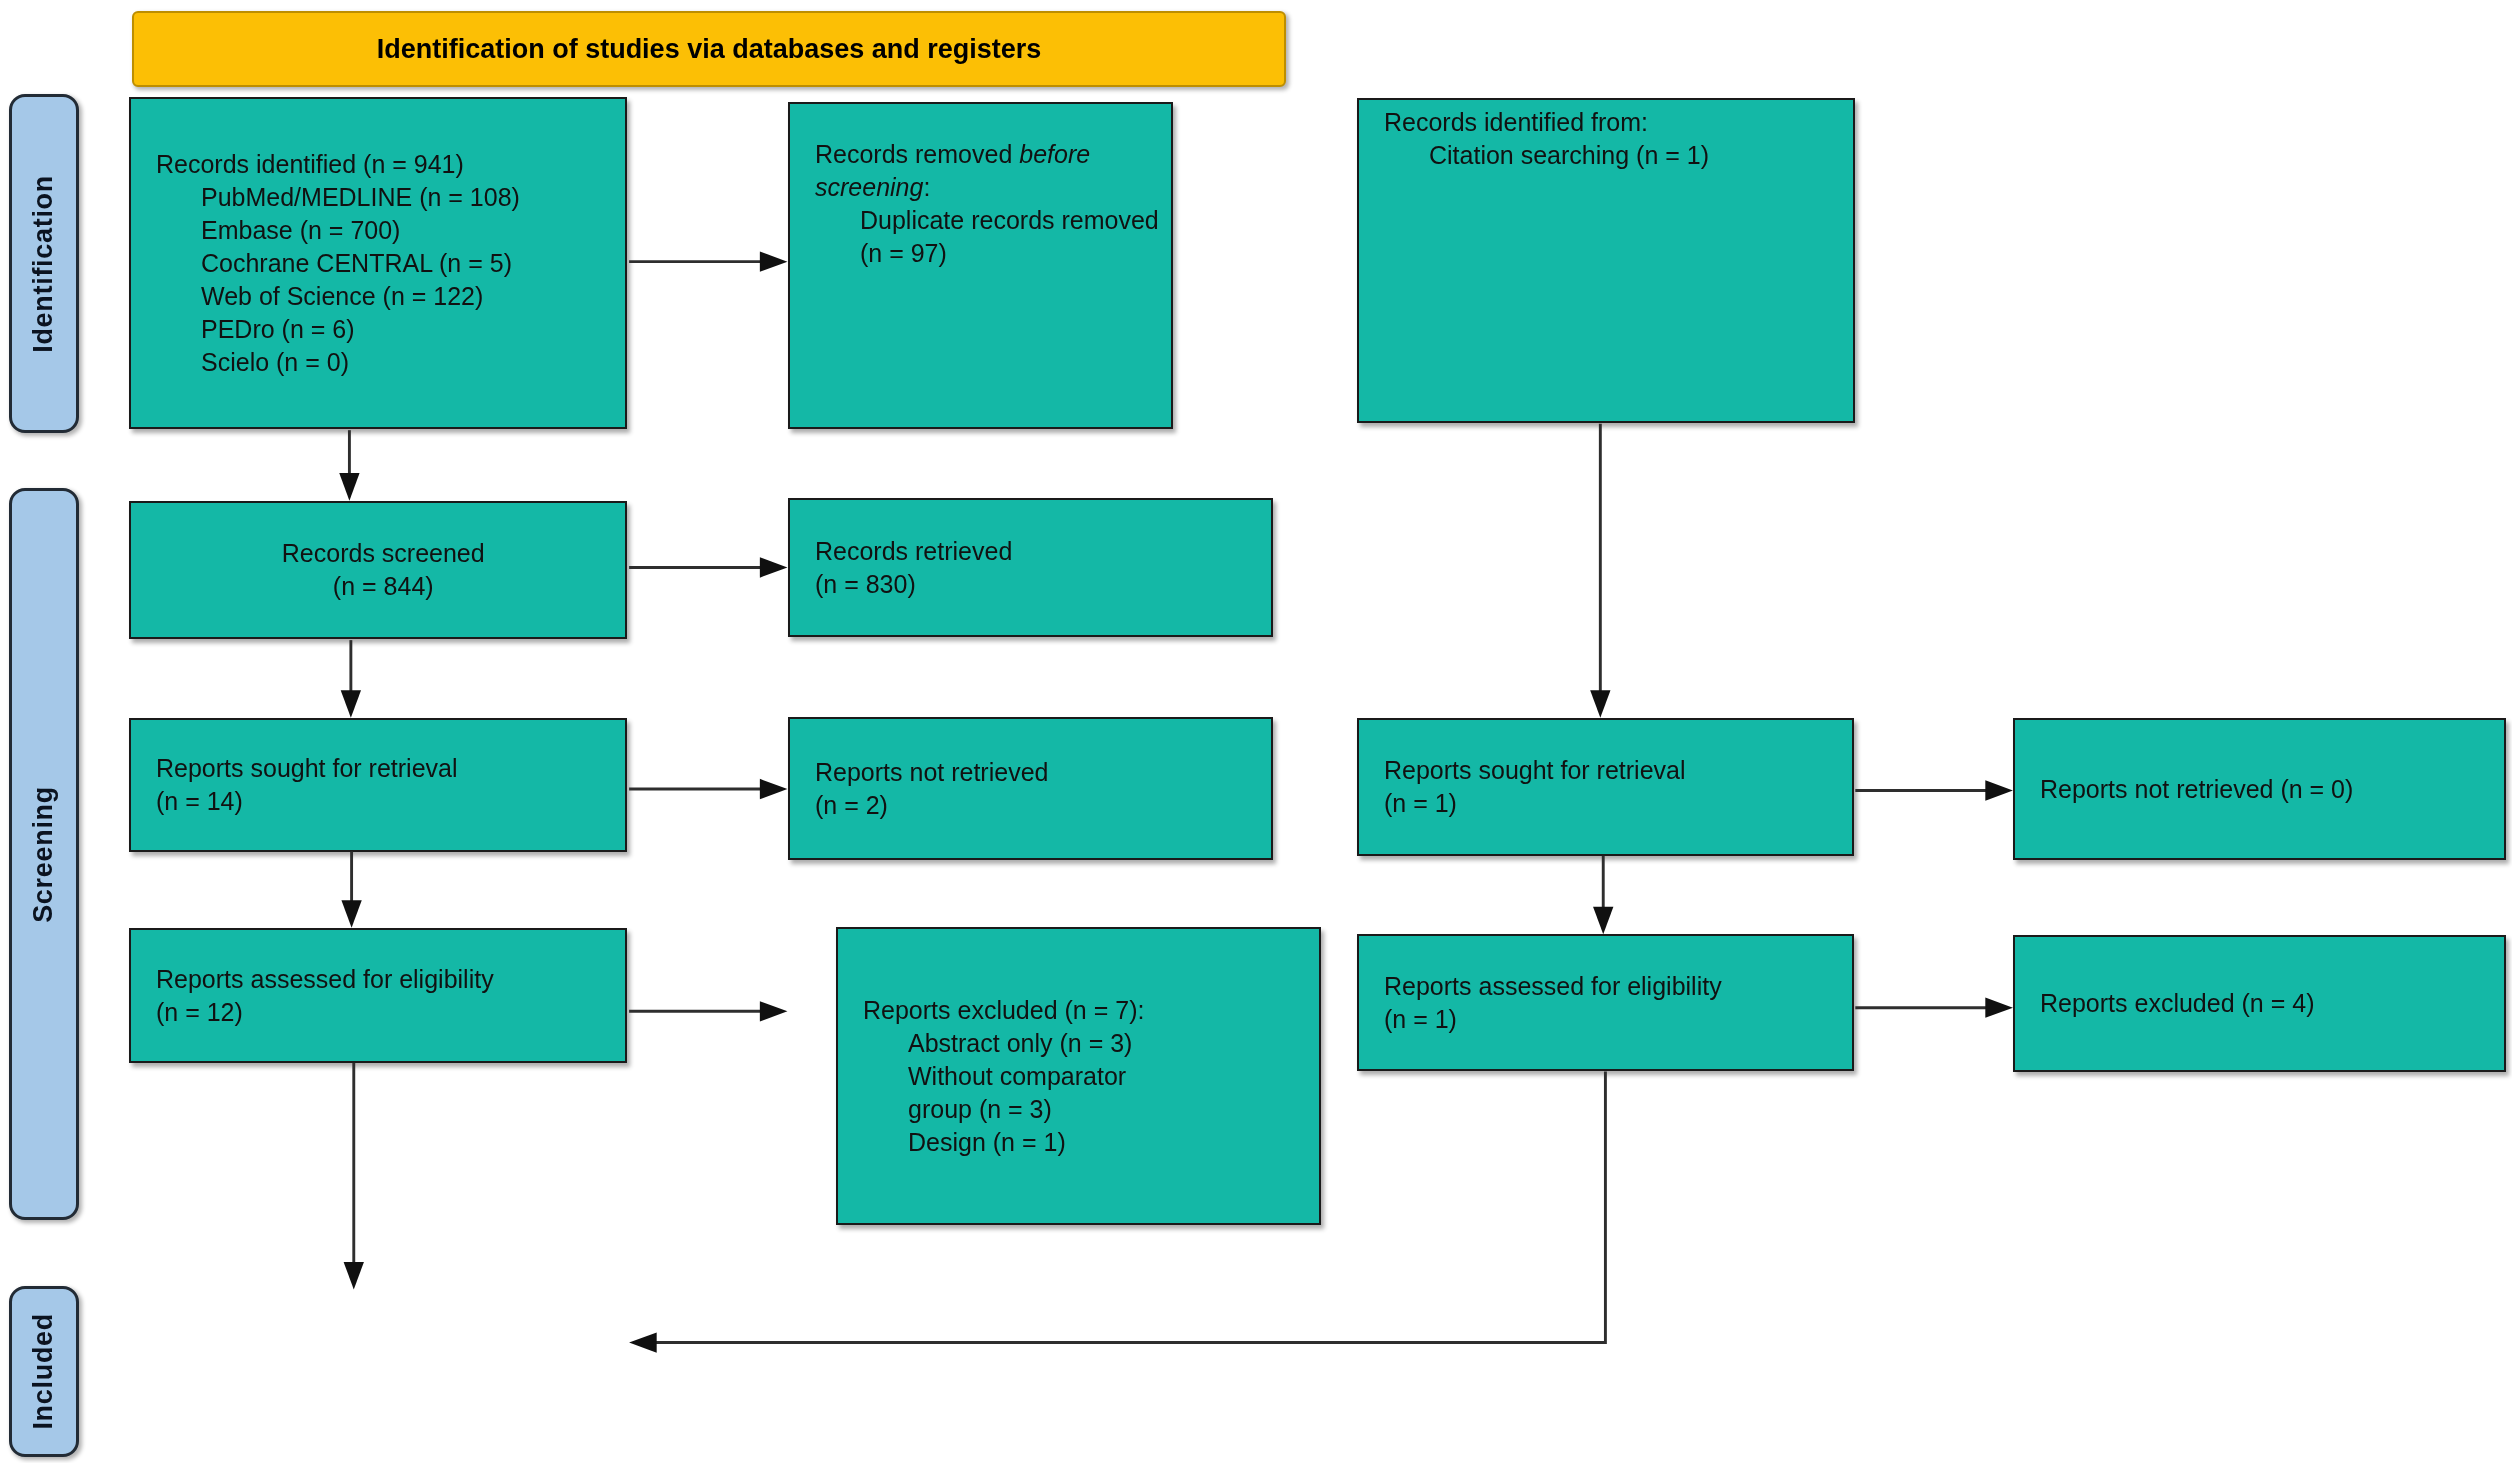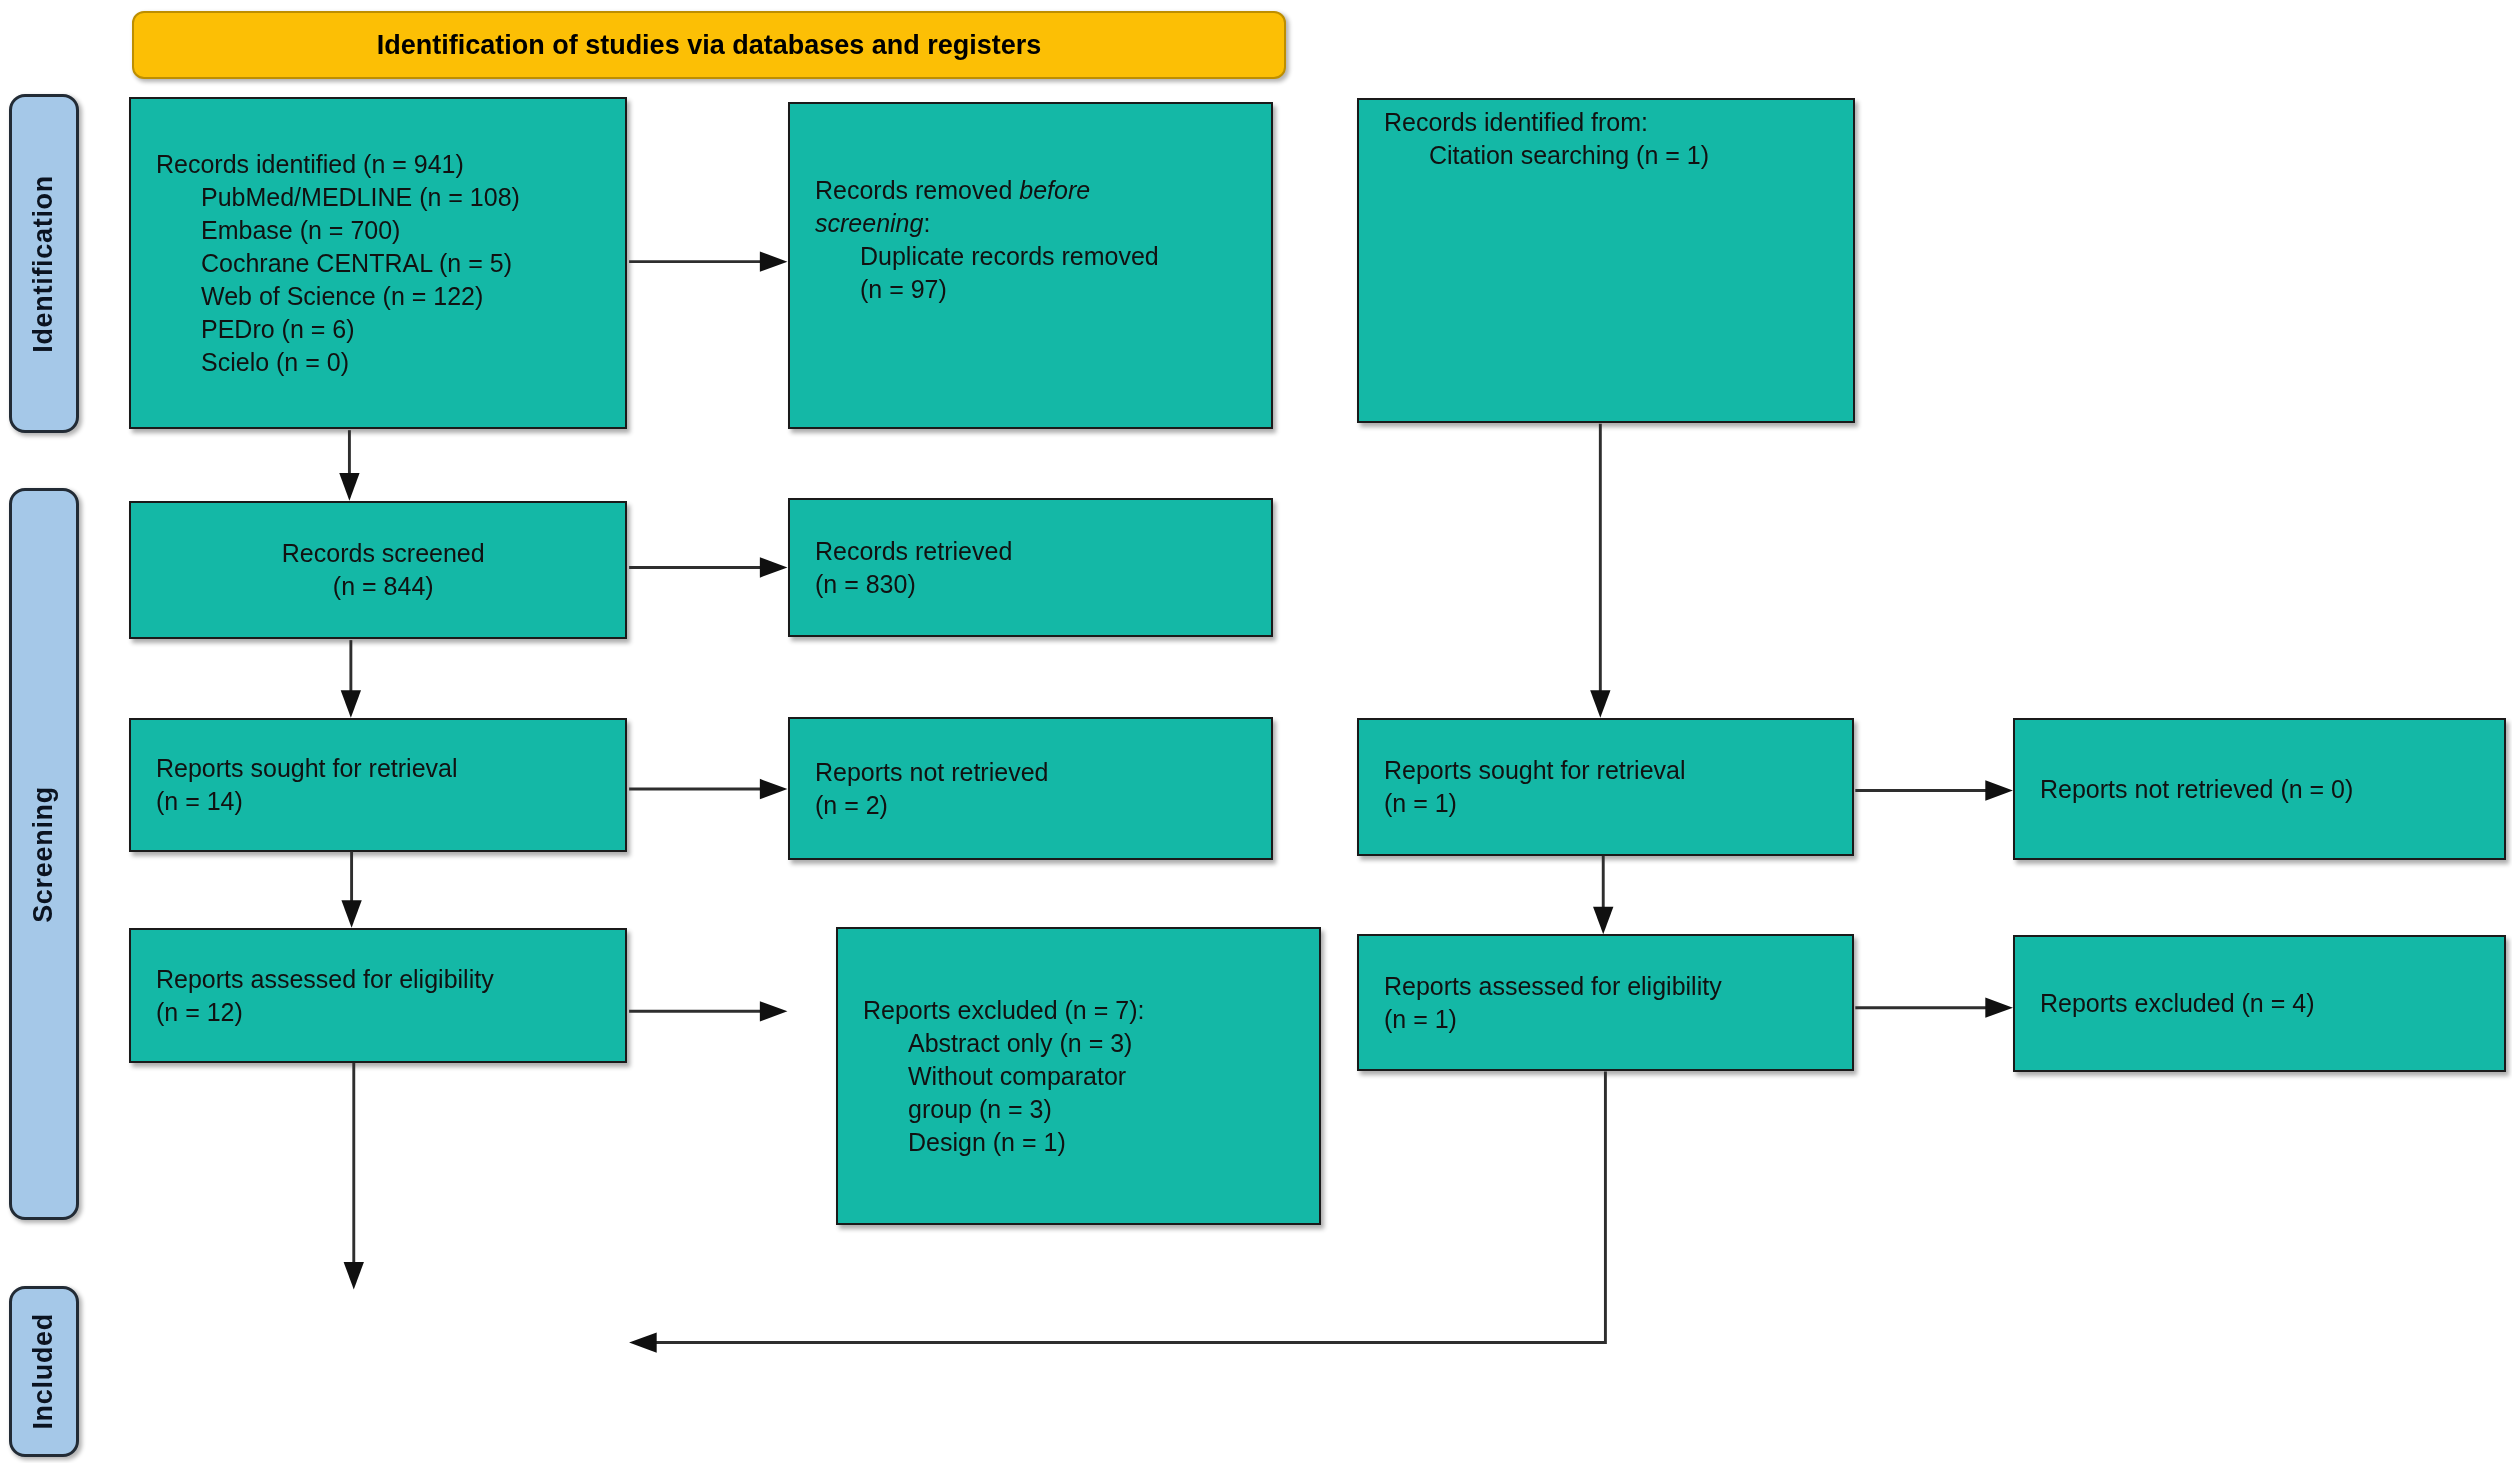--- a/index.html
+++ b/index.html
@@ -13,23 +13,23 @@
   }
   html,body{margin:0;padding:0;background:#ffffff;}
   body{
     width:2512px;height:1464px;position:relative;overflow:hidden;
     font-family:"Liberation Sans", sans-serif;color:var(--text);
   }
   .canvas{position:absolute;inset:0;}
 
   
   .banner{
-    position:absolute;top:11px;height:68px;box-sizing:border-box;
+    position:absolute;top:11px;height:76px;box-sizing:border-box;
     background:var(--banner-fill);border:2.2px solid var(--banner-border);
-    border-radius:12px;display:flex;align-items:center;justify-content:center;
+    border-radius:6px;display:flex;align-items:center;justify-content:center;
     font-size:27px;font-weight:bold;color:#000;
     box-shadow:2.2px 2.9px 4.4px rgba(0,0,0,0.30);
   }
   #banner-left{left:132px;width:1154px;}
   #banner-right{left:1366px;width:1141px;}
 
   
   .side{
     position:absolute;left:8.7px;width:70px;box-sizing:border-box;
     background:var(--sidebar-fill);border:3.6px solid var(--sidebar-border);
@@ -51,21 +51,21 @@
     box-shadow:2.9px 3.6px 4.4px rgba(0,0,0,0.32);
     display:flex;flex-direction:column;justify-content:center;
     padding:5.8px 14.5px 5.8px 25px;
     font-size:25px;line-height:33px;color:var(--text);
   }
   .box .line{white-space:nowrap;}
   .box .line.indent{padding-left:45px;}
   .box.top-align{justify-content:flex-start;}
 
   #box-records-identified-databases{left:129px;top:97px;width:498px;height:332px;}
-  #box-records-removed{left:788px;top:102px;width:485px;height:327px;padding-top:70px;}
+  #box-records-removed{left:788px;top:102px;width:385px;height:327px;padding-top:34px;}
   #box-records-screened{left:129px;top:501px;width:498px;height:138px;align-items:center;}
   #box-records-excluded{left:788px;top:498px;width:485px;height:139px;}
   #box-reports-sought-databases{left:129px;top:718px;width:498px;height:134px;}
   #box-reports-not-retrieved-databases{left:788px;top:717px;width:485px;height:143px;}
   #box-reports-assessed-databases{left:129px;top:928px;width:498px;height:135px;}
   #box-reports-excluded-reasons{left:788px;top:927px;width:485px;height:298px;margin-left:48px;}
   #box-studies-included{left:129px;top:1290px;width:498px;height:168px;}
   #box-records-identified-other{left:1357px;top:98px;width:498px;height:325px;}
   #box-reports-sought-other{left:1357px;top:718px;width:497px;height:138px;}
   #box-reports-not-retrieved-other{left:2013px;top:718px;width:493px;height:142px;}

